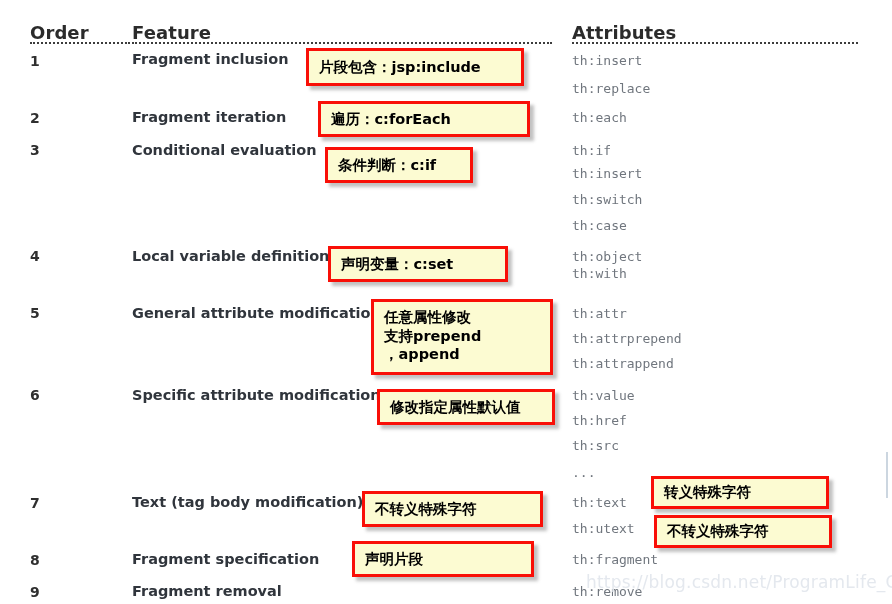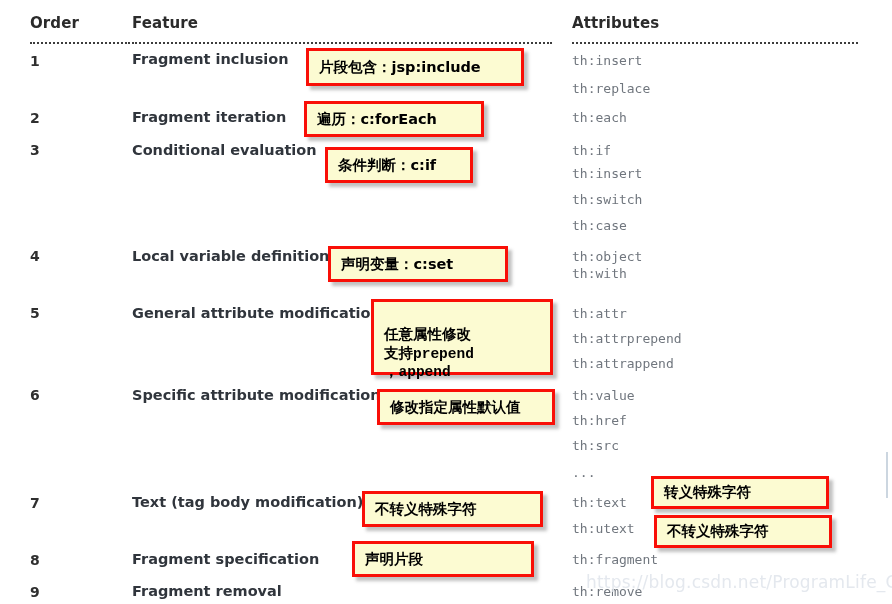--- a/index.html
+++ b/index.html
@@ -19,22 +19,22 @@
   #stage {
     position: absolute;
     left: 0; top: 0;
     width: 892px;
     height: 604px;
     background: #ffffff;
   }
 
   .hdr {
     position: absolute;
-    top: 14px;
-    font-size: 15px;
+    top: 22px;
+    font-size: 18px;
     font-weight: bold;
     color: #2b2b2b;
     letter-spacing: .1px;
   }
   .hdr-order   { left: 30px; }
   .hdr-feature { left: 132px; }
   .hdr-attr    { left: 572px; }
 
   .rule {
     position: absolute;
@@ -79,21 +79,21 @@
     color: #000000;
     font-family: "DejaVu Sans", "Liberation Sans", sans-serif;
     font-weight: bold;
     font-size: 14.5px;
     line-height: 1.28;
     display: flex;
     align-items: center;
     padding: 2px 10px;
     white-space: pre-line;
   }
-  .note.multiline { align-items: flex-start; padding-top: 24px; font-family: Liberation Mono, monospace; }
+  .note.multiline { align-items: flex-start; padding-top: 6px; }
 
   
   .watermark {
     position: absolute;
     left: 586px;
     top: 572px;
     font-family: "DejaVu Sans", "Liberation Sans", sans-serif;
     font-size: 17px;
     color: #e4e8ee;
     white-space: nowrap;
@@ -164,21 +164,21 @@
   <div class="order-num" style="top:552px">8</div>
   <div class="feature-txt" style="top:551px">Fragment specification</div>
   <div class="attr-txt" style="top:552px">th:fragment</div>
 
   <div class="order-num" style="top:584px">9</div>
   <div class="feature-txt" style="top:583px">Fragment removal</div>
   <div class="attr-txt" style="top:584px">th:remove</div>
 
   <div class="note" style="left:306px; top:48px;  width:218px; height:38px;">片段包含：jsp:include</div>
 
-  <div class="note" style="left:304px; top:101px; width:180px; height:36px;">遍历：c:forEach</div>
+  <div class="note" style="left:318px; top:101px; width:212px; height:36px;">遍历：c:forEach</div>
 
   <div class="note" style="left:325px; top:147px; width:148px; height:36px;">条件判断：c:if</div>
 
   <div class="note" style="left:328px; top:246px; width:180px; height:36px;">声明变量：c:set</div>
 
   <div class="note multiline" style="left:371px; top:299px; width:182px; height:76px;">任意属性修改
 支持prepend
 ，append</div>
 
   <div class="note" style="left:377px; top:389px; width:178px; height:36px;">修改指定属性默认值</div>

